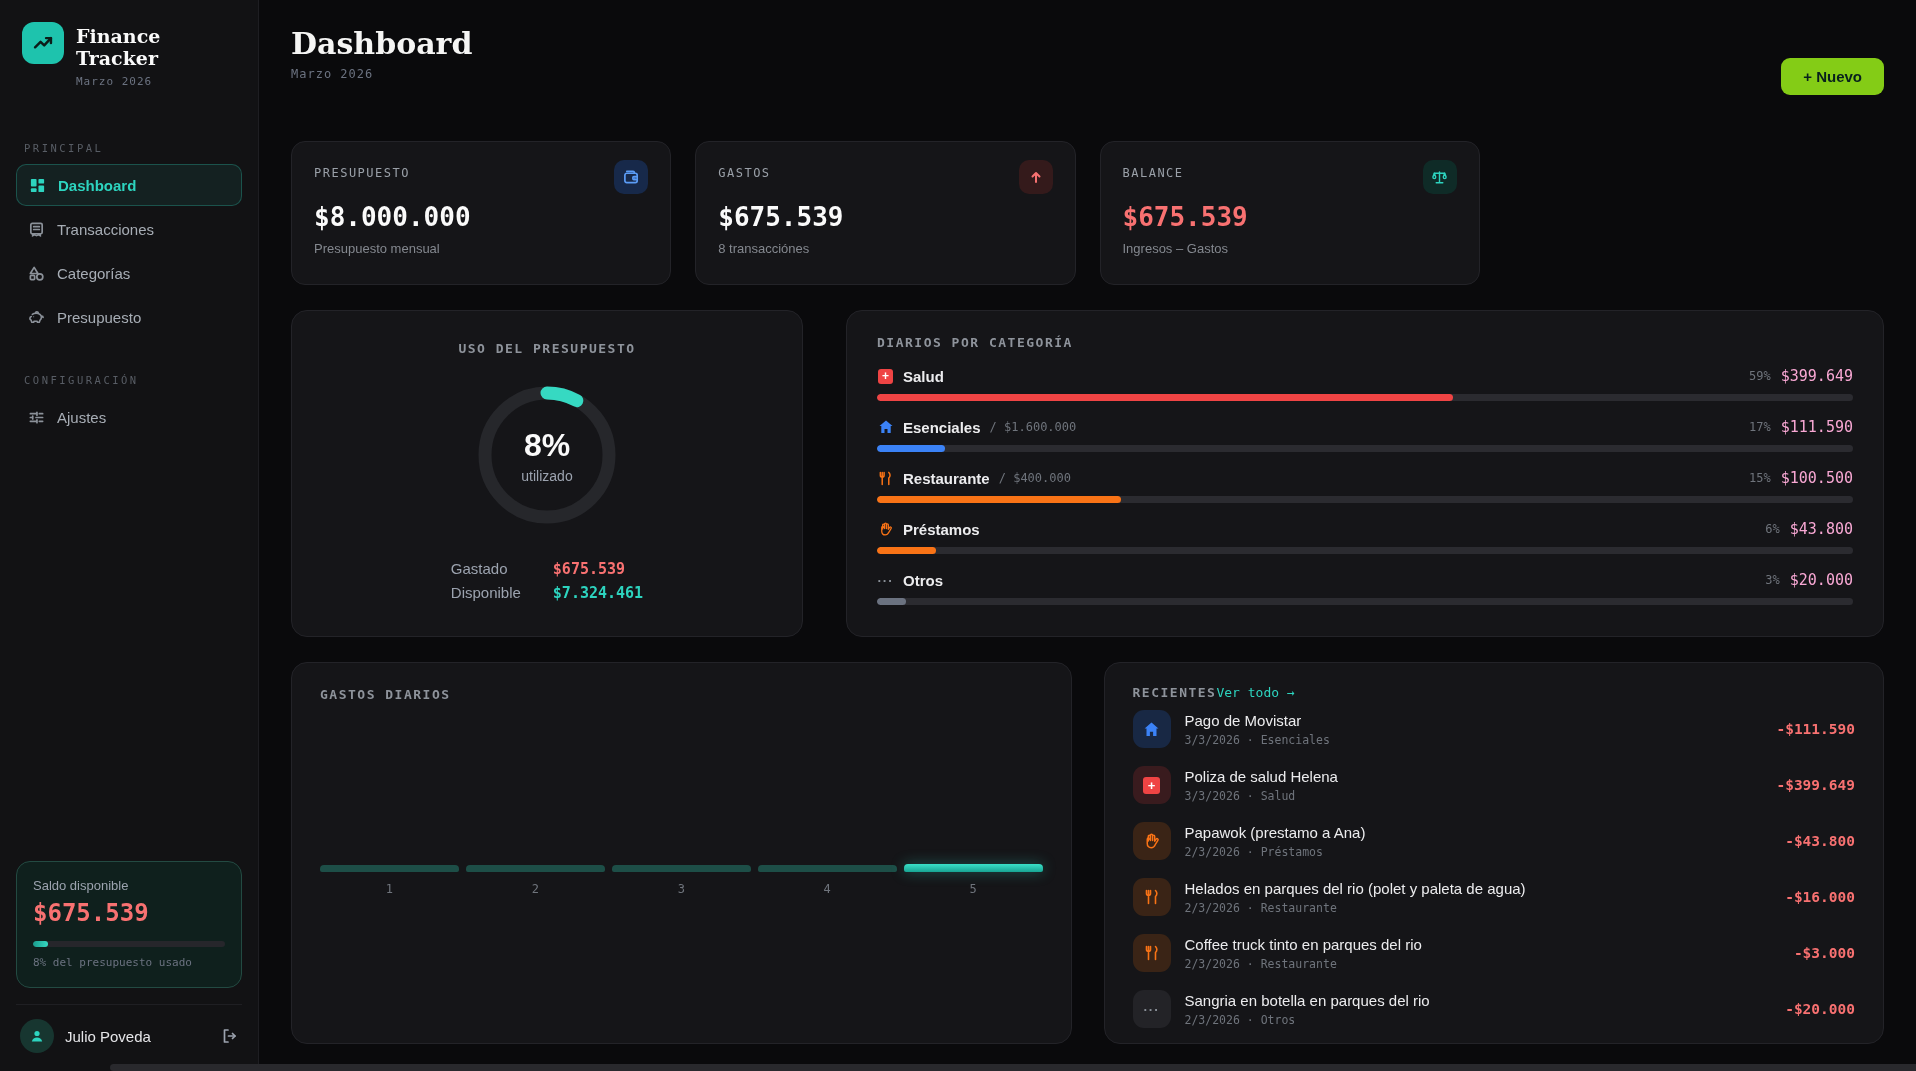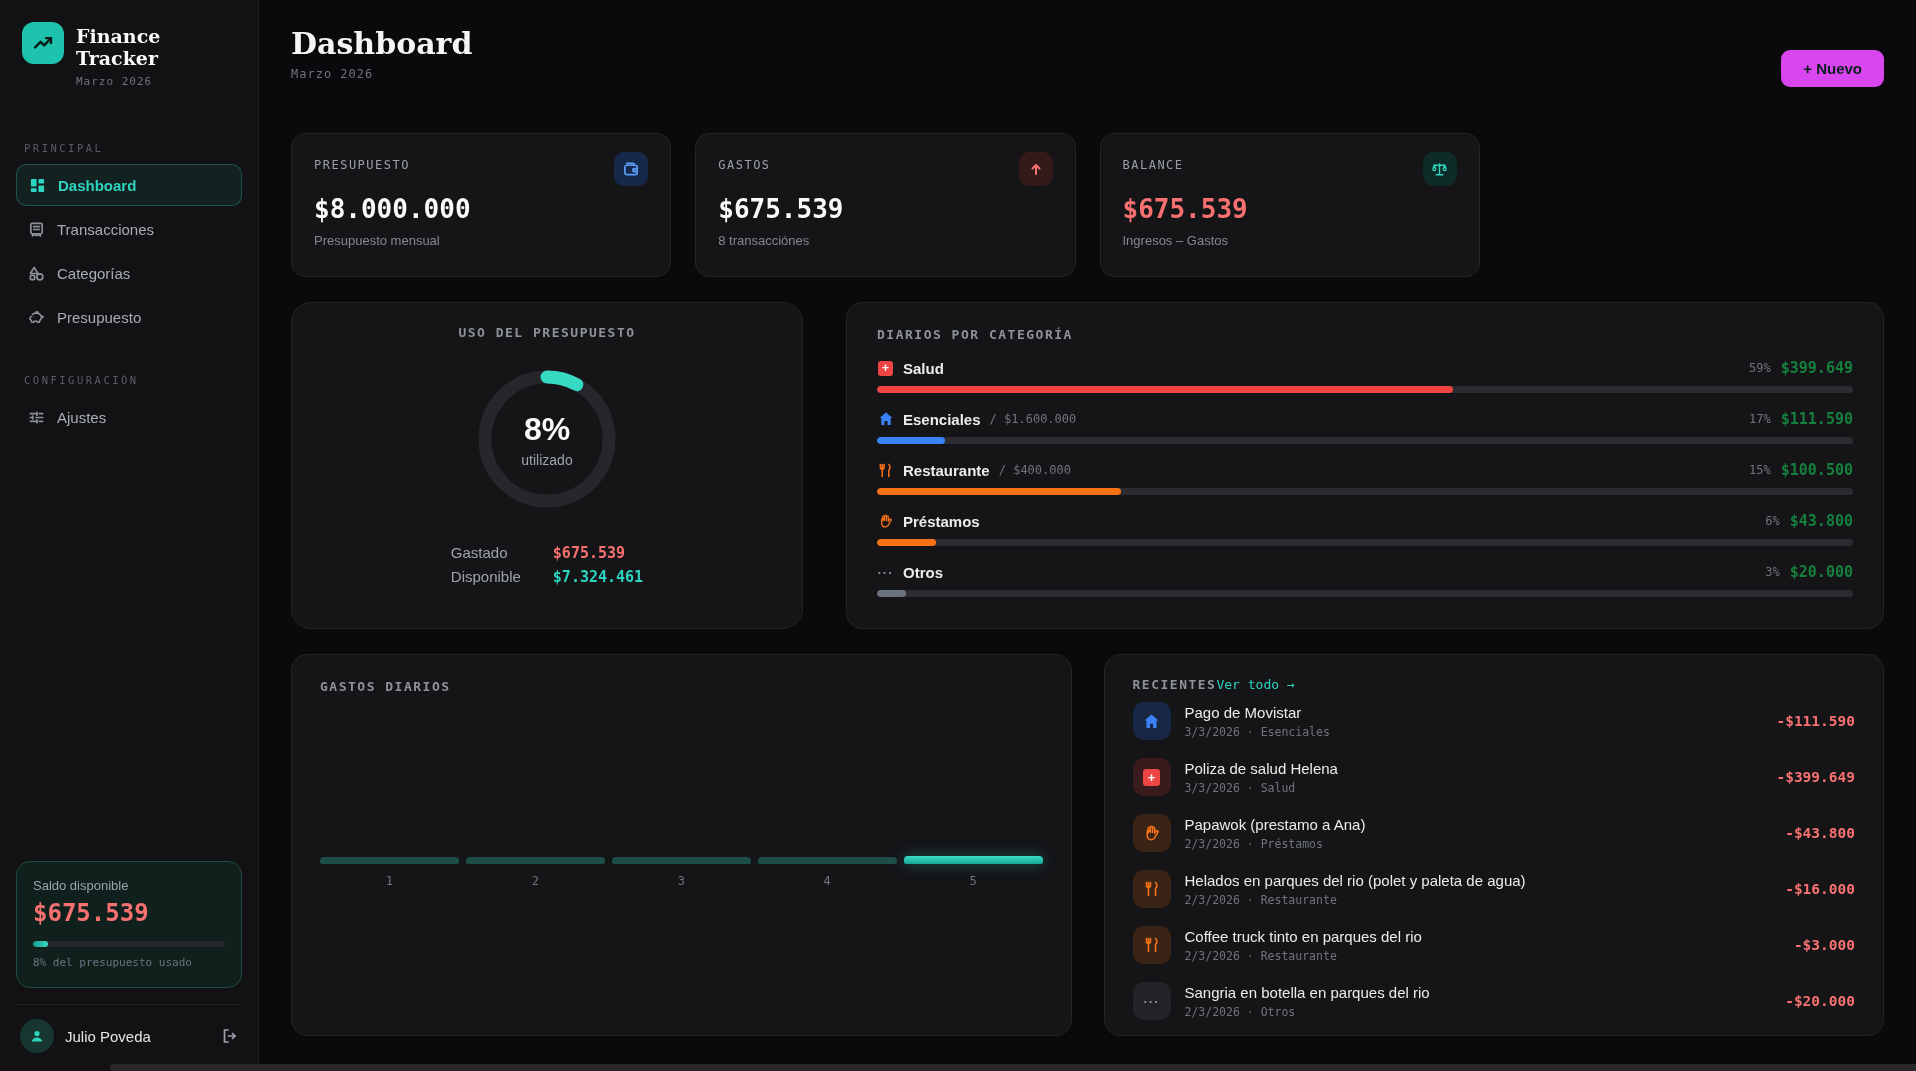--- a/index.html
+++ b/index.html
@@ -62,23 +62,23 @@
   }
   .user-name { font-size:15px; color:#e5e5e8; flex:1; }
   .logout-btn { cursor:pointer; display:flex; }
 
   
   .main { flex:1; padding:26px 32px 0 32px; position:relative; }
   .page-header { display:flex; justify-content:space-between; align-items:flex-start; }
   .page-title { font-family:"DejaVu Serif", serif; font-weight:bold; font-size:30px; color:#f5f5f4; }
   .page-sub { font-family:"DejaVu Sans Mono", monospace; font-size:12px; color:#6b7280; margin-top:6px; letter-spacing:1px; }
   .new-btn {
-    background:#d946ef; color:#08211d; font-weight:bold; font-size:15px;
+    background:#84cc16; color:#08211d; font-weight:bold; font-size:15px;
     border:none; border-radius:9px; padding:10px 22px; cursor:pointer;
-    font-family:"Liberation Sans", sans-serif; margin-top:24px;
+    font-family:"Liberation Sans", sans-serif; margin-top:32px;
   }
 
   
   .stats { display:grid; grid-template-columns:repeat(4,1fr); gap:24px; margin-top:46px; }
   .stat-card {
     background:#151518; border:1px solid #232328; border-radius:14px;
     height:144px; padding:18px 22px; position:relative;
   }
   .stat-top { display:flex; justify-content:space-between; align-items:flex-start; }
   .stat-label { font-family:"DejaVu Sans Mono", monospace; font-size:12px; color:#9aa0a8; letter-spacing:1.5px; margin-top:6px; }
@@ -89,41 +89,41 @@
   .tile-teal { background:#0f2b27; }
   .stat-value { font-family:"DejaVu Sans Mono", monospace; font-weight:bold; font-size:26px; color:#fafafa; margin-top:8px; }
   .stat-value.neg { color:#f87171; }
   .stat-caption { font-size:13px; color:#84888f; margin-top:9px; }
 
   
   .row2 { display:grid; grid-template-columns:512px 1fr; gap:43px; margin-top:25px; }
   .card {
     background:#151518; border:1px solid #232328; border-radius:16px;
   }
-  .donut-card { height:327px; padding:22px; text-align:center;border-radius:20px; }
+  .donut-card { height:327px; padding:30px; text-align:center; }
   .card-title { font-family:"DejaVu Sans Mono", monospace; font-weight:bold; font-size:13px; color:#8e939b; letter-spacing:1.5px; }
   .donut-wrap { margin:24px auto 0 auto; width:150px; height:150px; position:relative; }
   .donut-center { position:absolute; inset:0; display:flex; flex-direction:column; align-items:center; justify-content:center; }
   .donut-pct { font-size:32px; font-weight:bold; color:#fafafa; }
   .donut-cap { font-size:14px; color:#9ca3af; margin-top:4px; }
   .donut-rows { margin-top:24px; display:inline-block; text-align:left; }
   .donut-row { display:flex; gap:6px; margin-top:6px; font-size:15px; }
   .donut-row .lbl { color:#9ca3af; width:96px; }
   .donut-row .val { font-family:"DejaVu Sans Mono", monospace; font-weight:bold; }
   .val-red { color:#f87171; } .val-teal { color:#2dd4bf; }
 
   .cat-card { height:327px; padding:24px 30px; }
   .cat-row { margin-top:17px; }
   .cat-row:first-of-type { margin-top:22px; }
   .cat-head { display:flex; align-items:center; gap:9px; }
   .cat-name { font-size:15px; font-weight:bold; color:#ececee; }
   .cat-budget { font-family:"DejaVu Sans Mono", monospace; font-size:12px; color:#6f747c; }
   .cat-right { margin-left:auto; display:flex; align-items:center; gap:10px; }
   .cat-pct { font-family:"DejaVu Sans Mono", monospace; font-size:12px; color:#6f747c; }
-  .cat-amt { font-family:"DejaVu Sans Mono", monospace; font-weight:bold; font-size:15px; color:#15803d; }
+  .cat-amt { font-family:"DejaVu Sans Mono", monospace; font-weight:normal; font-size:15px; color:#f9a8d4; }
   .cat-track { height:7px; background:#2b2b30; border-radius:4px; margin-top:9px; overflow:hidden; }
   .cat-fill { height:100%; border-radius:4px; }
   .f-red { background:#ef4444; } .f-blue { background:#3b82f6; }
   .f-orange { background:#f97316; } .f-grey { background:#6b7280; }
   .mini-ic { width:17px; height:17px; display:flex; align-items:center; justify-content:center; flex-shrink:0; }
   .salud-sq { width:15px; height:15px; background:#ef4444; border-radius:3px; color:#fff; font-weight:bold; font-size:12px; line-height:15px; text-align:center; }
   .dots-glyph { color:#8b9199; font-weight:bold; letter-spacing:1px; font-size:13px; }
 
   
   .row3 { display:grid; grid-template-columns:1fr 1fr; gap:32px; margin-top:25px; }

